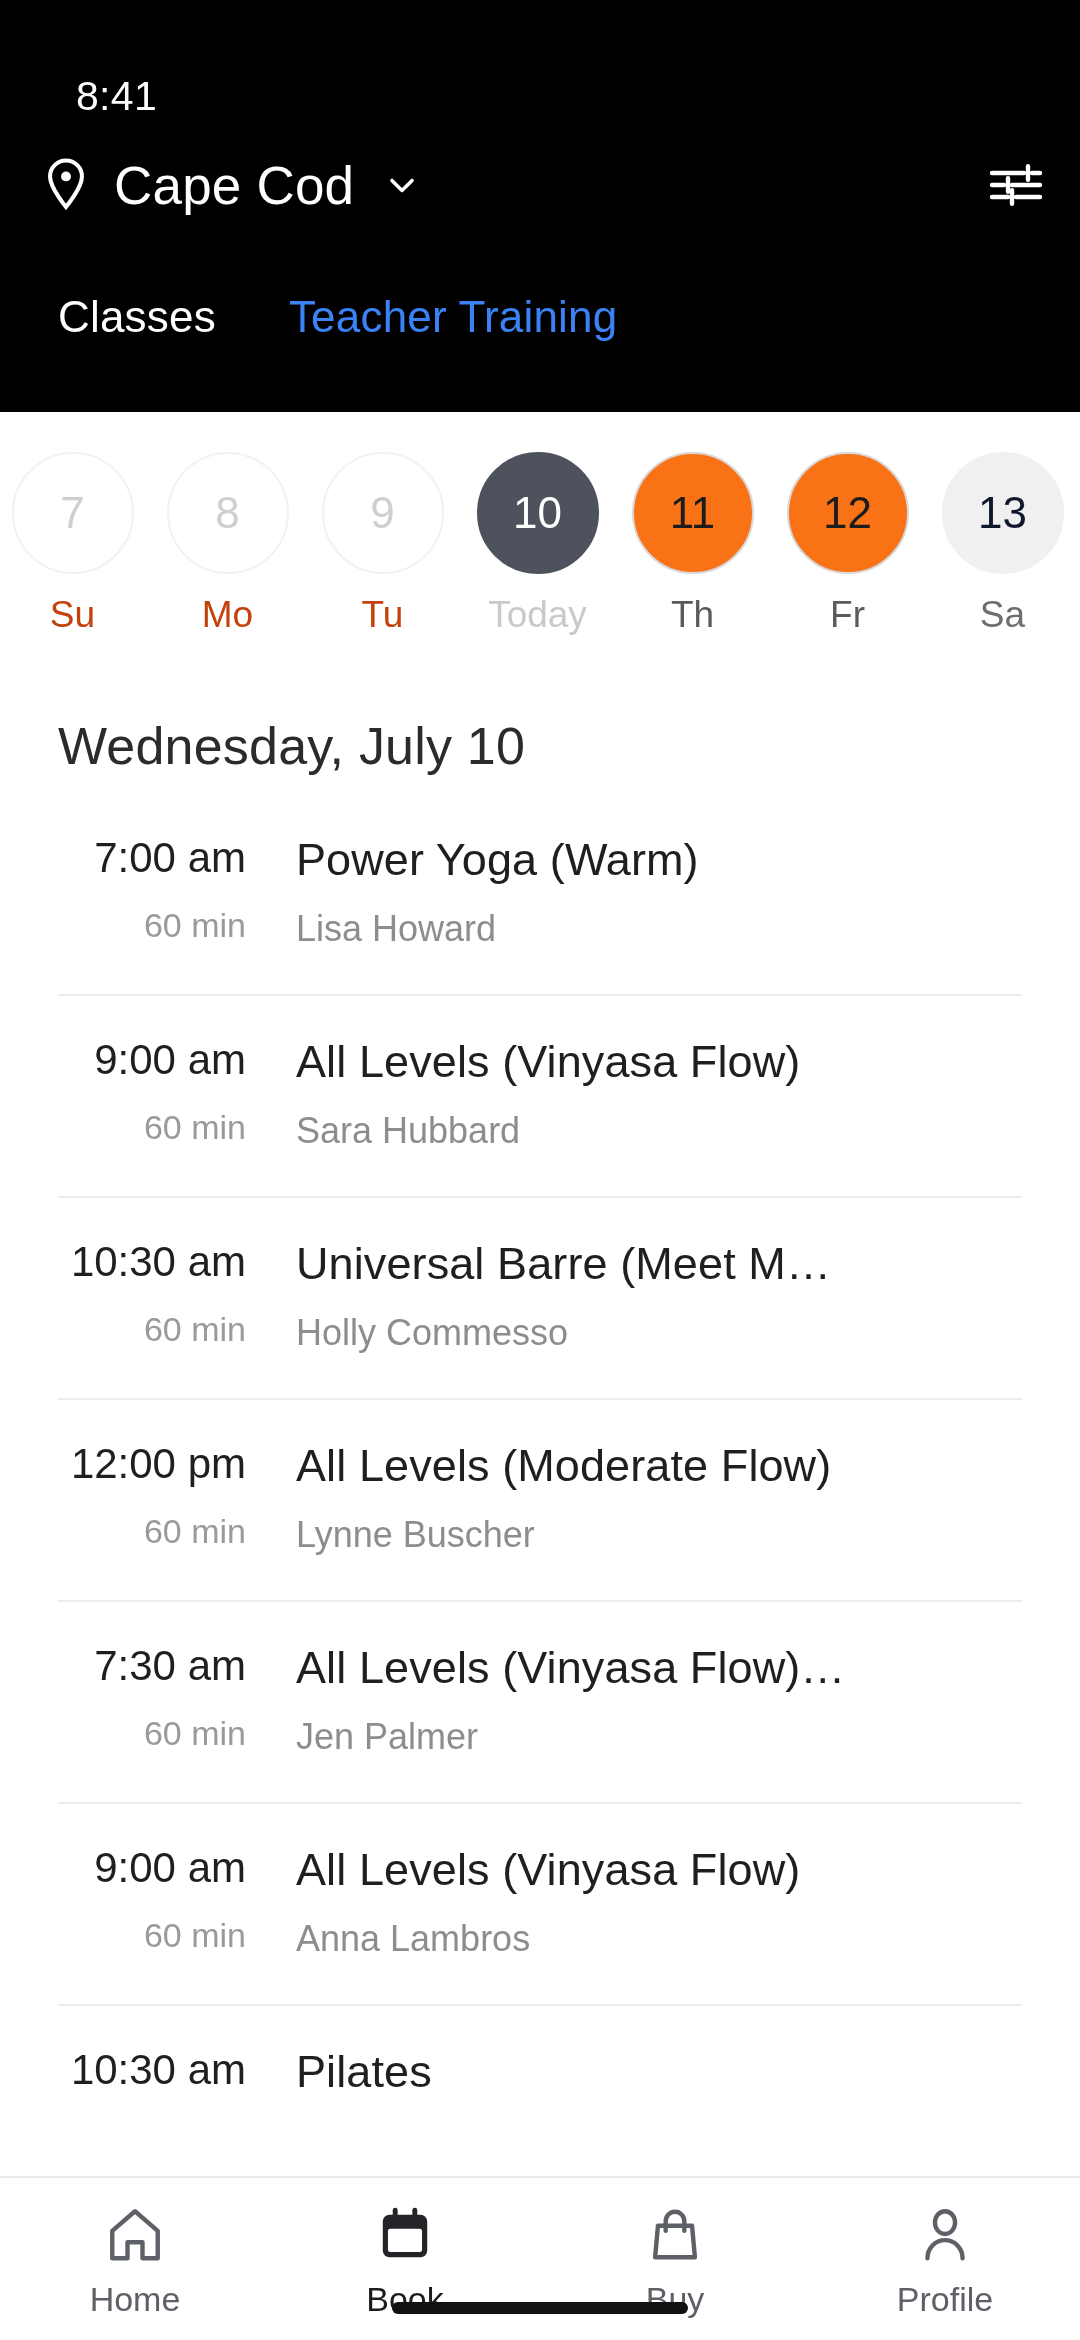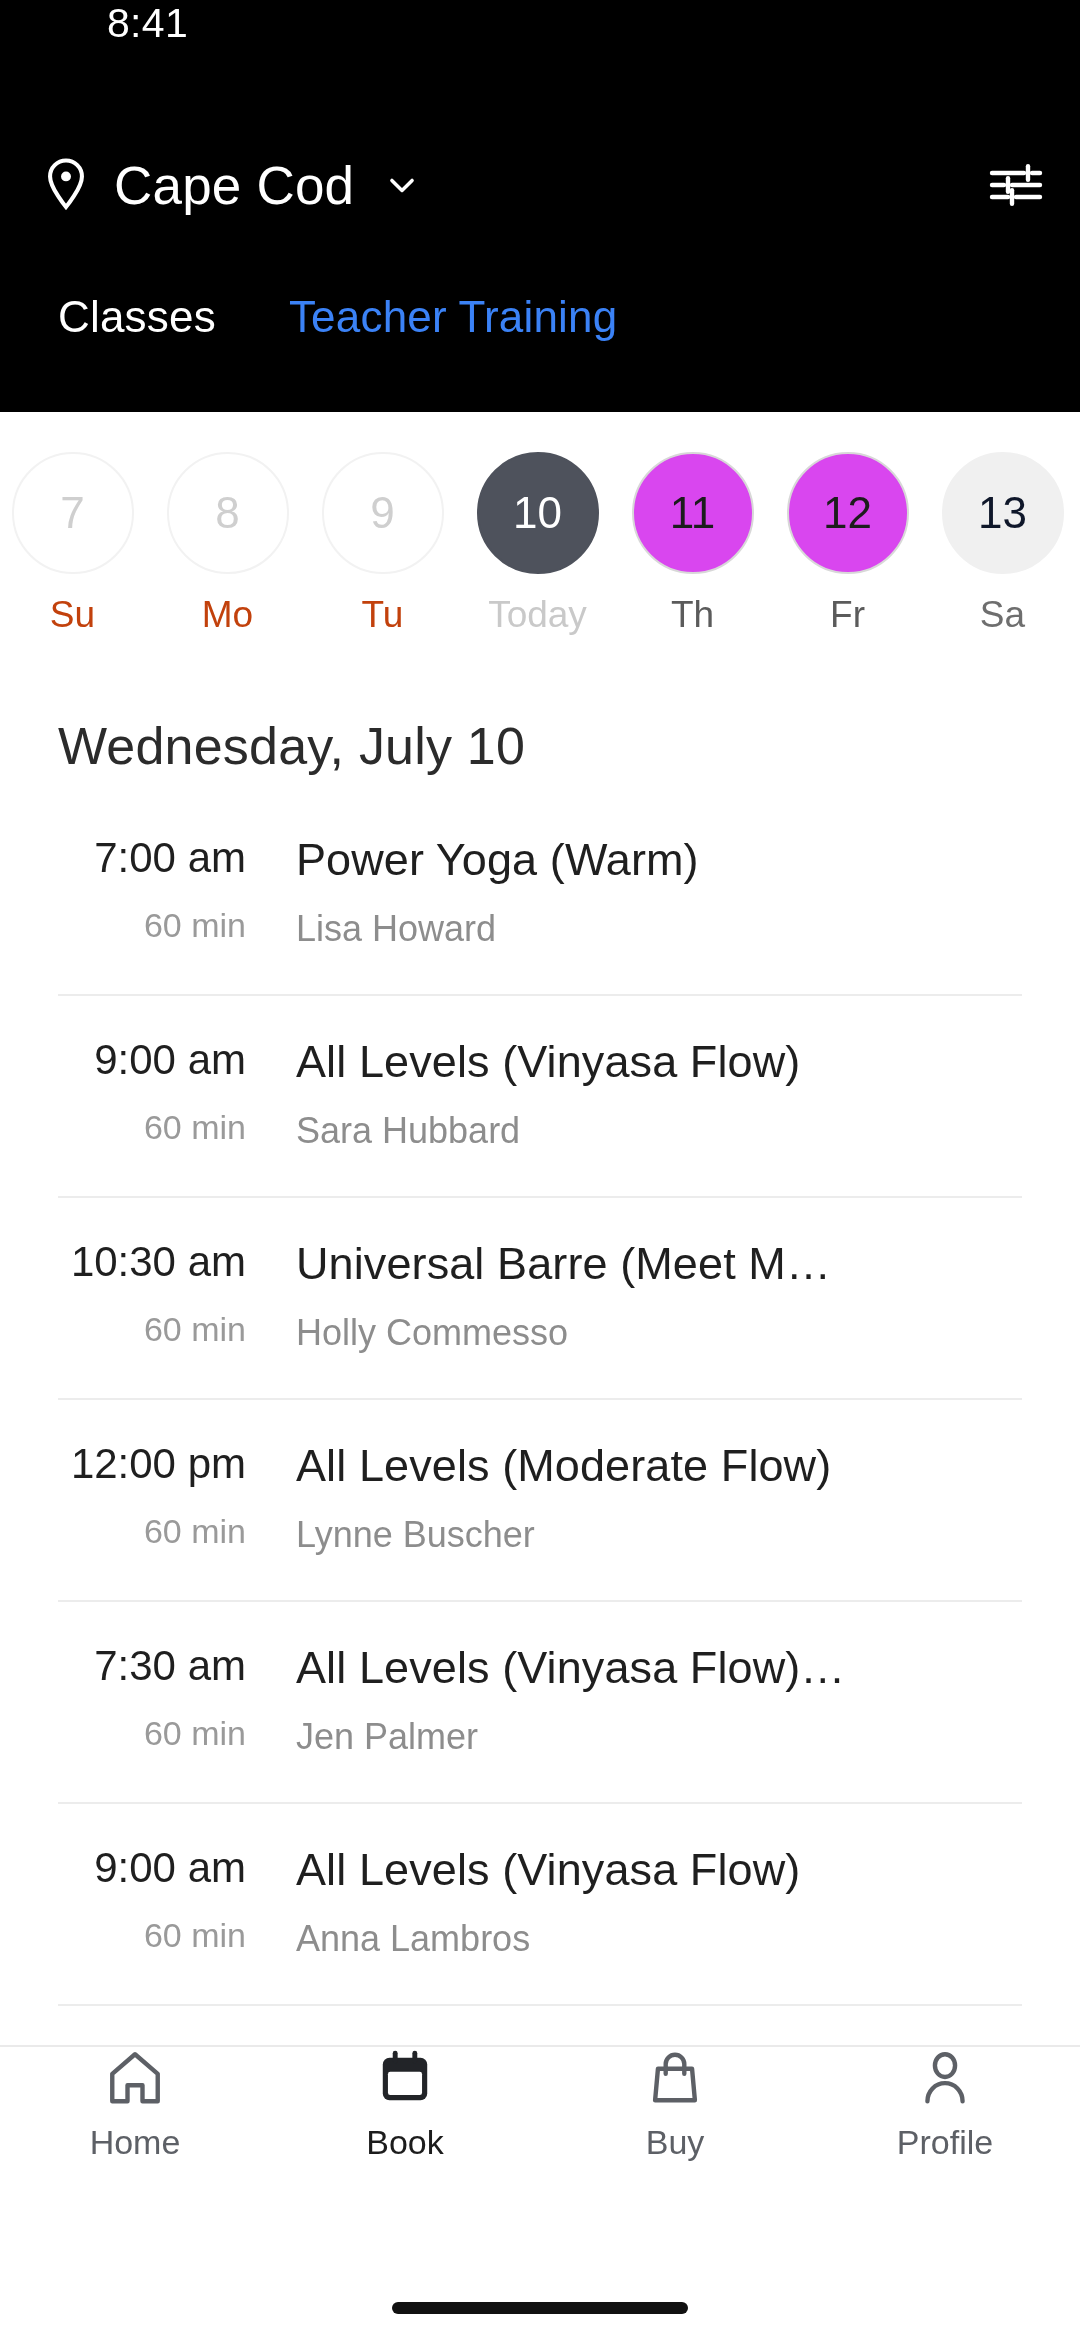--- a/index.html
+++ b/index.html
@@ -20,22 +20,22 @@
   
   .header {
     background:#000000;
     height:412px;
     flex:0 0 412px;
     position:relative;
     color:#ffffff;
   }
   .statusbar {
     height:120px;
-    display:flex; align-items:flex-start;
-    padding-left:107px;
+    display:flex; align-items:flex-end;
+    padding-left:76px;
   }
   .status-time {
     font-size:41px;
     color:#ffffff;
     letter-spacing:0.3px;
   }
   .loc-row {
     display:flex; align-items:center;
     padding:0 36px 0 40px;
     height:130px;
@@ -81,21 +81,21 @@
   .datecell:first-child { margin-left:-5px; }
   .circle {
     width:122px; height:122px;
     border-radius:50%;
     display:flex; align-items:center; justify-content:center;
     font-size:44px;
     border:2px solid transparent;
   }
   .circle.past { border-color:#f2f2f2; color:#cfcfcf; background:#ffffff; }
   .circle.selected { background:#4e525c; color:#ffffff; border-color:#4e525c; }
-  .circle.future { border-color:#d8d8d8; color:#1c1c1c; background:#d946ef; }
+  .circle.future { border-color:#d8d8d8; color:#1c1c1c; background:#f97316; }
   .circle.edge { background:#f0f0f0; border-color:#f0f0f0; color:#0f172a; }
   .daylabel {
     margin-top:20px;
     font-size:37px;
   }
   .daylabel.past { color:#c2410c; }
   .daylabel.selected { color:#c9c9c9; }
   .daylabel.future { color:#5b5b5b; }
   .daylabel.edge { color:#6e6e6e; }
 
@@ -158,25 +158,26 @@
     font-size:36px;
     color:#8d8d8d;
     margin-top:22px;
     white-space:nowrap;
   }
 
   
   .bottomnav {
     position:absolute;
     left:0; right:0; bottom:0;
-    height:295px;
+    height:164px;
     background:#ffffff;
     border-top:2px solid #eaeaea;
     display:flex;
     align-items:flex-start;
+    padding-top:26px;
   }
   .navitem {
     flex:1 1 0;
     display:flex; flex-direction:column;
     align-items:center;
   }
   .navicon { width:62px; height:62px; display:block; }
   .navlabel {
     margin-top:14px;
     font-size:34px;

